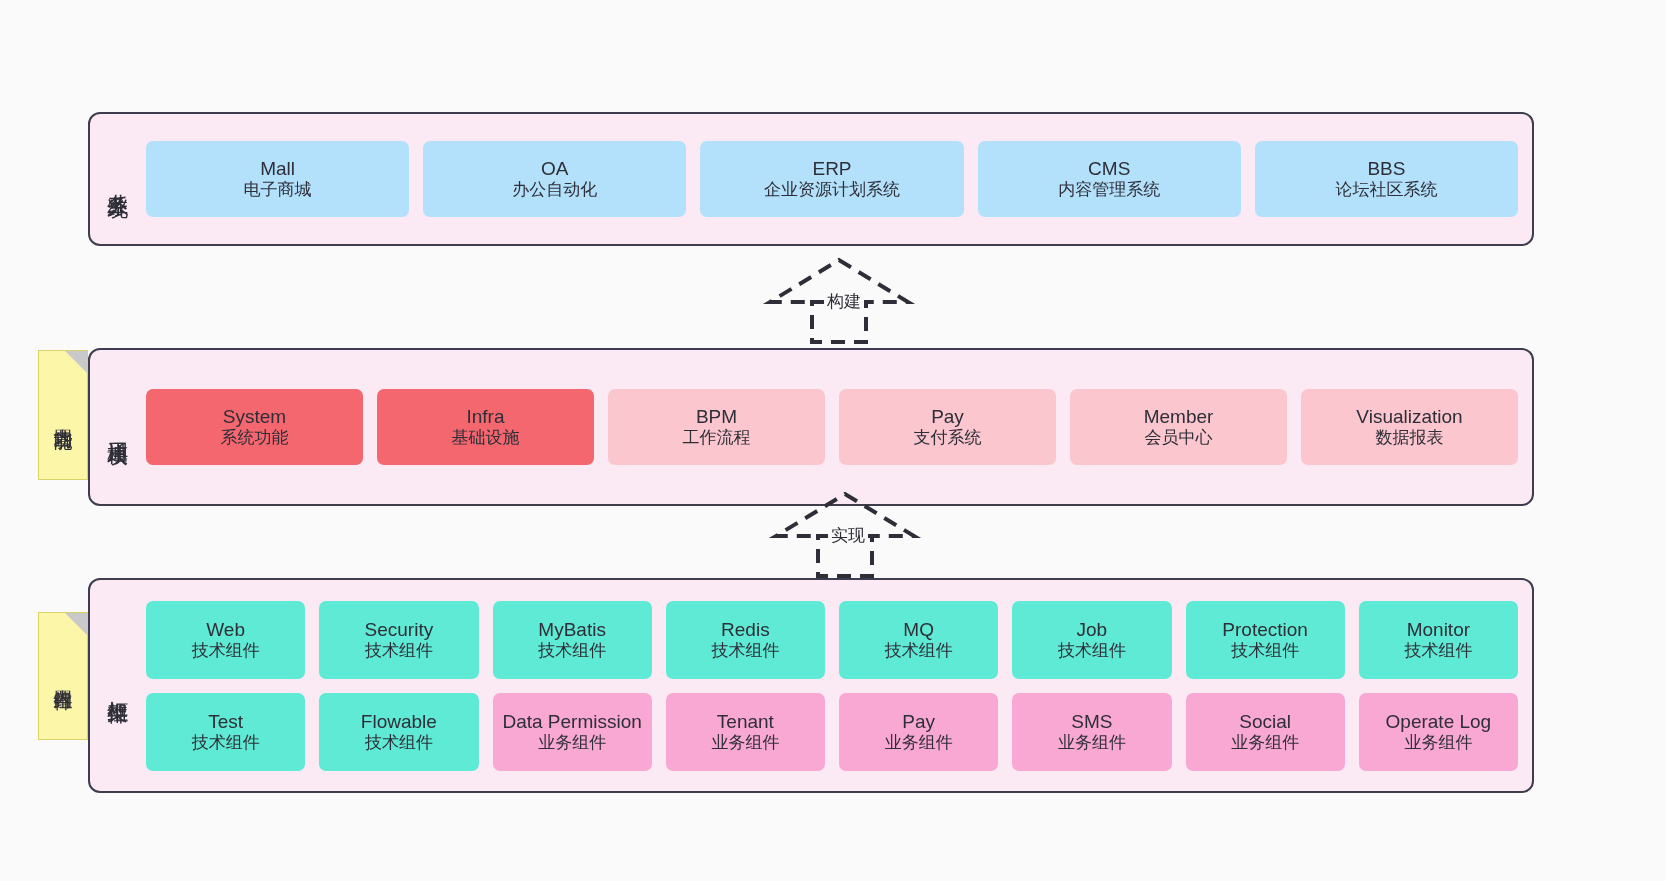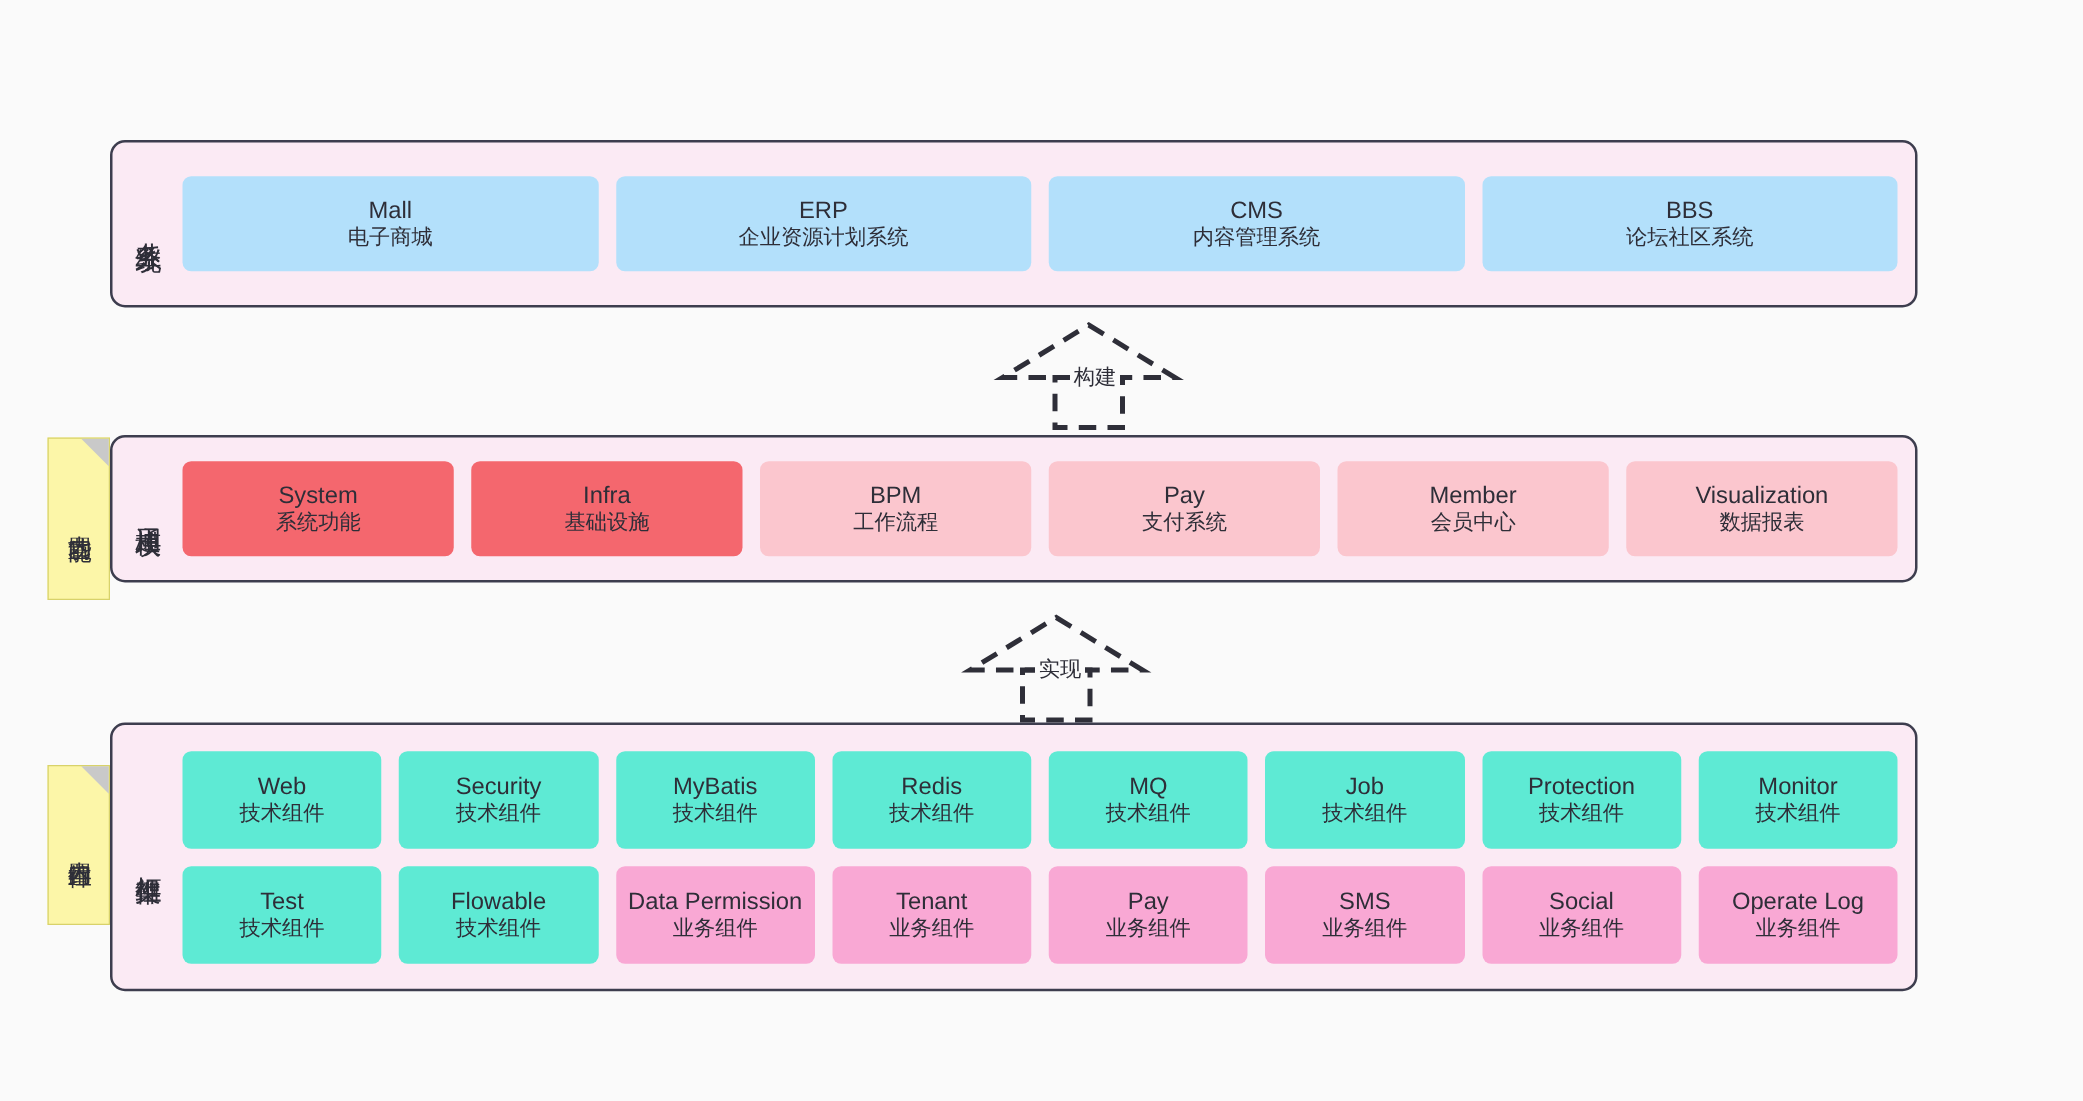--- a/index.html
+++ b/index.html
@@ -62,21 +62,21 @@
 
   
   .c-blue        { background: #b3e0fb; }
   .c-red         { background: #f4676e; }
   .c-pink        { background: #fbc6ce; }
   .c-green       { background: #5eead4; }
   .c-lightgreen  { background: #f9a8d4; }
 
   
   #layer-business  { left: 88px;  top: 112px; width: 1446px; height: 134px; }
-  #layer-common    { left: 88px;  top: 348px; width: 1446px; height: 118px; }
+  #layer-common    { left: 88px;  top: 348px; width: 1446px; height: 158px; }
   #layer-framework { left: 88px;  top: 578px; width: 1446px; height: 215px; }
   #layer-business  .card { height: 76px; }
   #layer-common    .card { height: 76px; }
   #layer-framework .card { height: 78px; }
 
   
   .note {
     position: absolute;
     width: 50px;
     background: #fcf6a8;
@@ -105,39 +105,43 @@
   .arrow { position: absolute; }
   .arrow svg { display: block; overflow: visible; }
   .arrow-label {
     position: absolute;
     font-size: 17px;
     color: #2e2e38;
     background: #fafafa;
     padding: 0 3px;
     white-space: nowrap;
   }
-  #arrow-build  { left: 796px; top: 256px; width: 150px; height: 86px; }
+  #arrow-build  { left: 764px; top: 256px; width: 150px; height: 86px; }
   #arrow-impl   { left: 770px; top: 490px; width: 150px; height: 86px; }
   #arrow-build  .arrow-label { left: 60px;  top: 34px; }
   #arrow-impl   .arrow-label { left: 58px;  top: 34px; }
 </style>
 </head>
 <body>
 
 <div id="canvas">
 
   <div class="layer" id="layer-business">
     <div class="layer-title">业务系统</div>
     <div class="layer-body">
       <div class="row">
         <div class="card c-blue">
           <span class="t">Mall</span>
           <span class="s">电子商城</span>
         </div>
         <div class="card c-blue">
+          <span class="t">OA</span>
+          <span class="s">办公自动化</span>
+        </div>
+        <div class="card c-blue">
           <span class="t">ERP</span>
           <span class="s">企业资源计划系统</span>
         </div>
         <div class="card c-blue">
           <span class="t">CMS</span>
           <span class="s">内容管理系统</span>
         </div>
         <div class="card c-blue">
           <span class="t">BBS</span>
           <span class="s">论坛社区系统</span>

